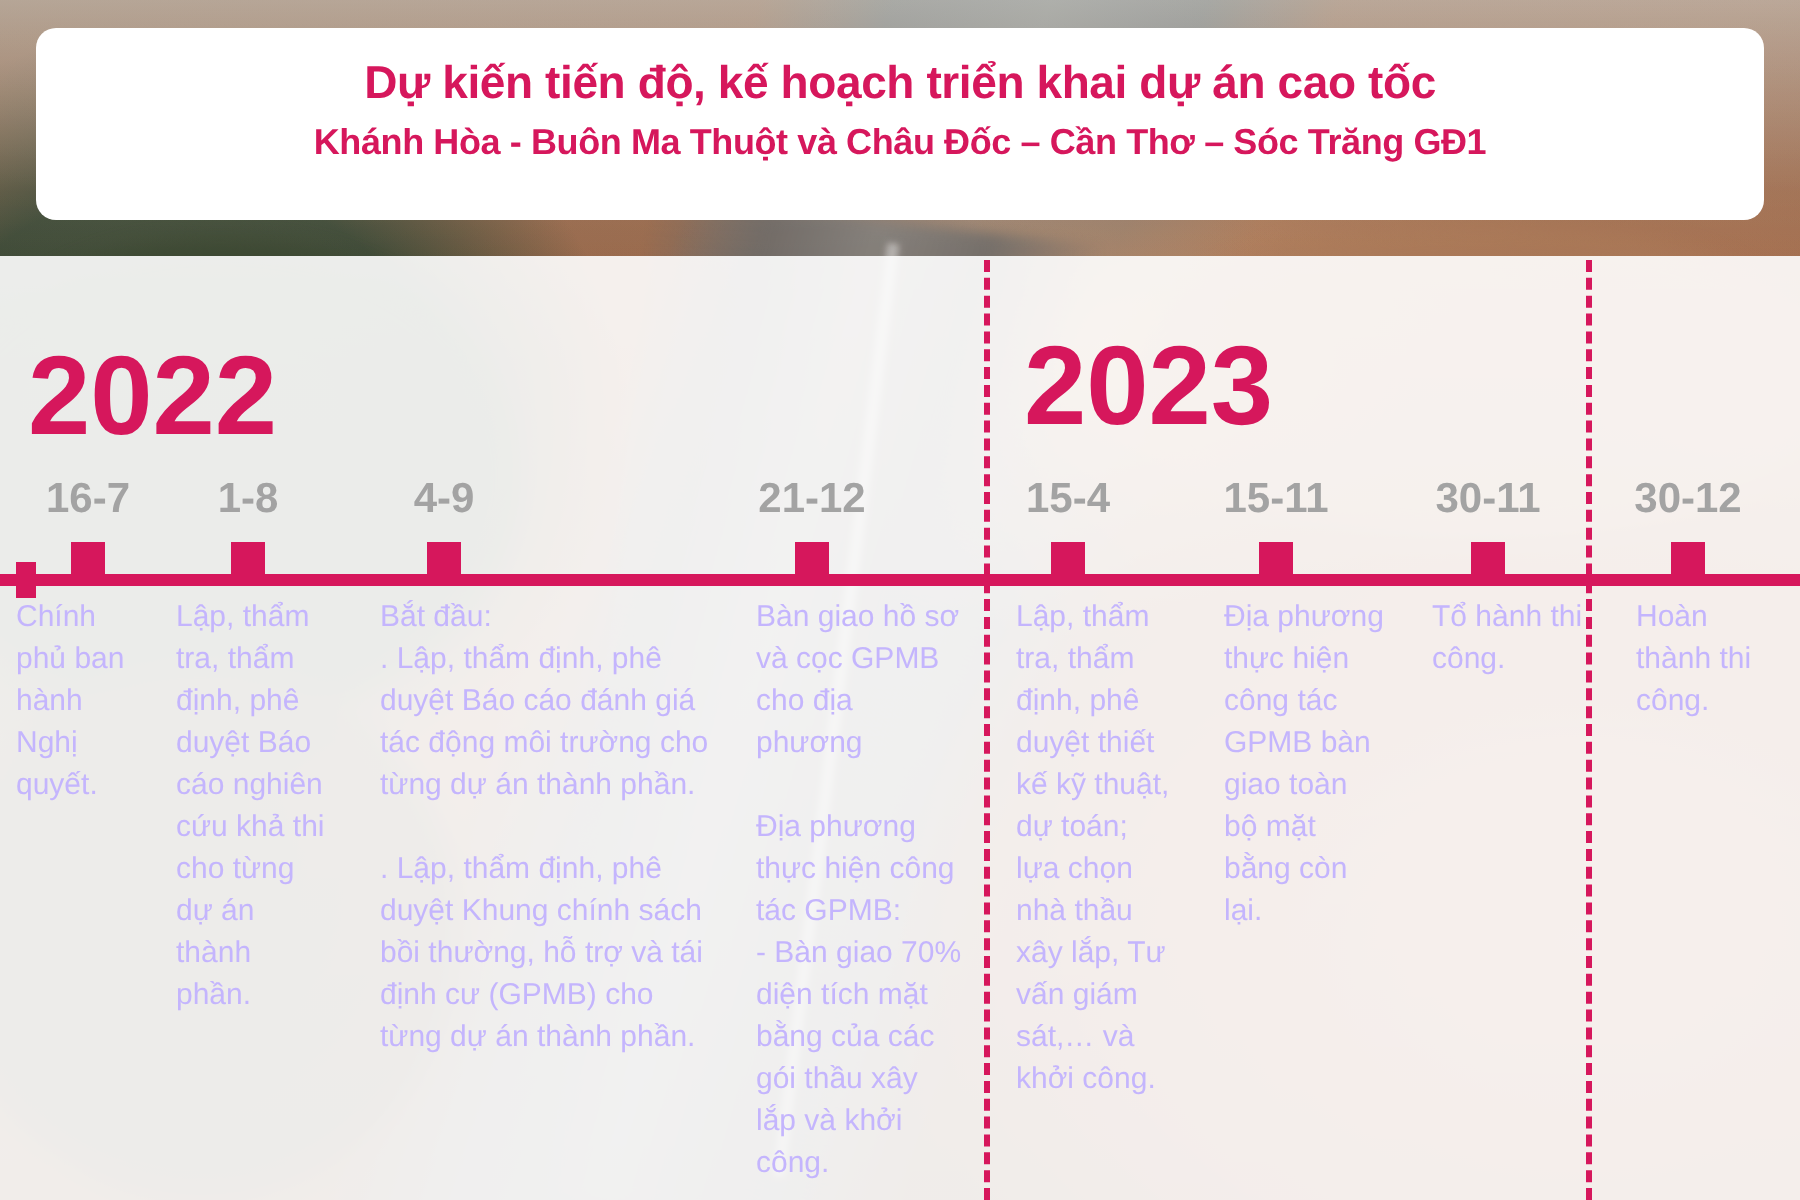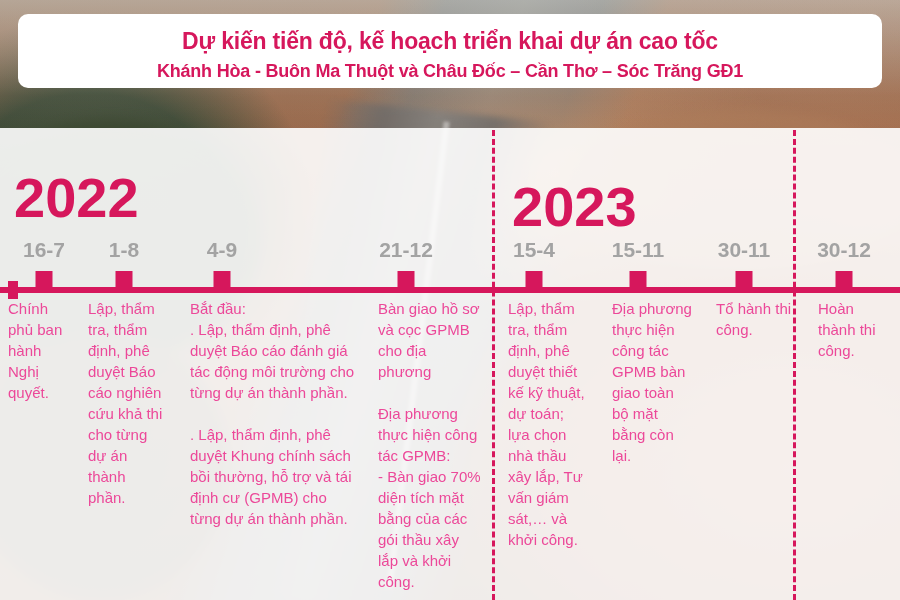--- a/index.html
+++ b/index.html
@@ -75,21 +75,21 @@
     left: 0; top: 128px;
     width: 900px; height: 472px;
     background: rgba(255,255,255,0.90);
   }
 
   
   .header {
     position: absolute;
     left: 18px; top: 14px;
     width: 864px;
-    padding: 12px 16px 2px;
+    padding: 12px 16px 24px;
     box-sizing: border-box;
     background: #ffffff;
     border-radius: 10px;
     text-align: center;
   }
   .header .line {
     color: #d6175c;
     font-weight: bold;
     font-size: 23px;
     line-height: 30px;
@@ -145,21 +145,21 @@
     left: 50%;
     transform: translateX(-50%);
     top: 33px;
     width: 17px; height: 17px;
     background: #d6175c;
   }
   .node .body {
     position: absolute;
     left: 0;
     top: 60px;
-    color: #ec4899;
+    color: #c4b5fd;
     font-size: 15px;
     line-height: 21px;
     white-space: pre-line;
   }
 </style>
 </head>
 <body>
 
 <div class="page">
 
@@ -177,21 +177,21 @@
     <div class="line line2">Khánh Hòa - Buôn Ma Thuột và Châu Đốc – Cần Thơ – Sóc Trăng GĐ1</div>
   </div>
 
   <div class="axis"></div>
   <div class="axis-cap left"></div>
 
   <div class="divider" style="left:492px;"></div>
   <div class="divider" style="left:793px;"></div>
 
   <div class="year big" style="left:14px; top:170px;">2022</div>
-  <div class="year big" style="left:512px; top:179px;">2023</div>
+  <div class="year big" style="left:512px; top:165px;">2023</div>
 
   <div class="node" style="left:8px; top:238px; width:72px;">
     <div class="date">16-7</div>
     <div class="marker"></div>
     <div class="body" style="width:60px;">Chính phủ ban hành Nghị quyết.</div>
   </div>
 
   <div class="node" style="left:88px; top:238px; width:72px;">
     <div class="date">1-8</div>
     <div class="marker"></div>

